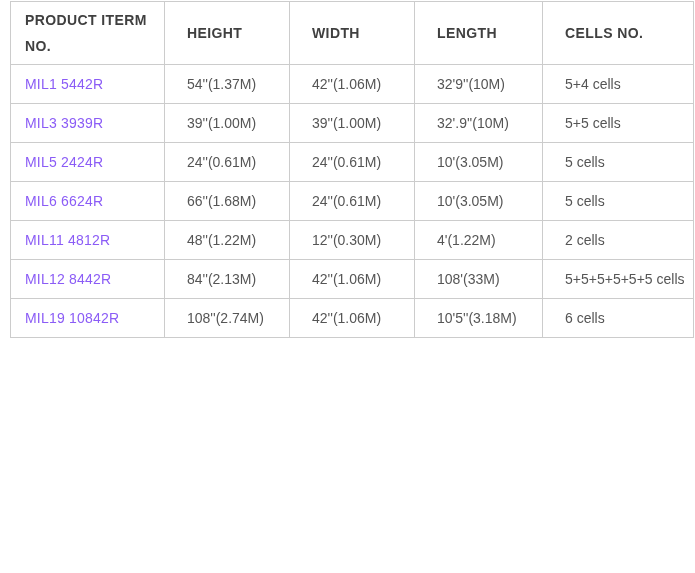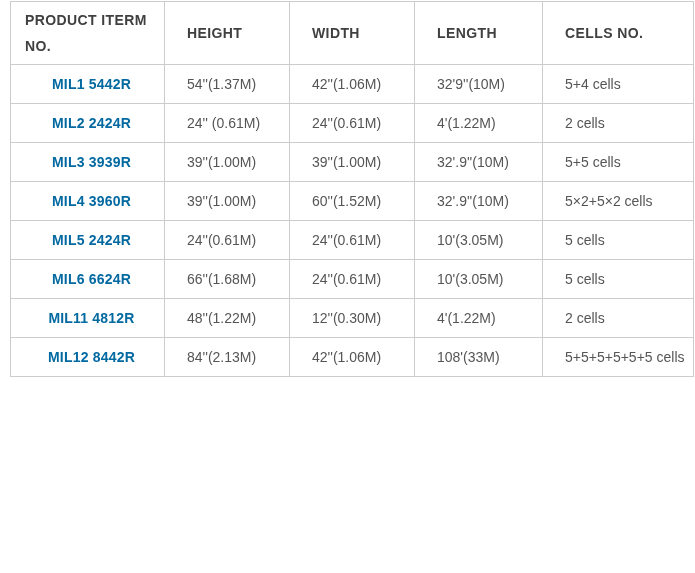--- a/index.html
+++ b/index.html
@@ -45,24 +45,23 @@
     line-height: 26px;
     padding: 4px 8px 4px 14px;
     white-space: normal;
   }
   table.spec-table td {
     height: 39px;
     color: #555555;
     padding: 2px 6px 2px 14px;
   }
   table.spec-table td.item {
-    font-weight: bold;
-    color: #0369a1;
+    font-weight: normal;
+    color: #8b5cf6;
     letter-spacing: 0.2px;
-    text-align: center;
   }
   table.spec-table th.metric,
   table.spec-table td.metric {
     padding-left: 22px;
   }
 </style>
 </head>
 <body>
 
 <div class="page">
@@ -85,39 +84,25 @@
     </thead>
     <tbody>
       <tr>
         <td class="item">MIL1 5442R</td>
         <td class="metric">54''(1.37M)</td>
         <td class="metric">42''(1.06M)</td>
         <td class="metric">32'9''(10M)</td>
         <td class="metric">5+4 cells</td>
       </tr>
       <tr>
-        <td class="item">MIL2 2424R</td>
-        <td class="metric">24'' (0.61M)</td>
-        <td class="metric">24''(0.61M)</td>
-        <td class="metric">4'(1.22M)</td>
-        <td class="metric">2 cells</td>
-      </tr>
-      <tr>
         <td class="item">MIL3 3939R</td>
         <td class="metric">39''(1.00M)</td>
         <td class="metric">39''(1.00M)</td>
         <td class="metric">32'.9''(10M)</td>
         <td class="metric">5+5 cells</td>
-      </tr>
-      <tr>
-        <td class="item">MIL4 3960R</td>
-        <td class="metric">39''(1.00M)</td>
-        <td class="metric">60''(1.52M)</td>
-        <td class="metric">32'.9''(10M)</td>
-        <td class="metric">5×2+5×2 cells</td>
       </tr>
       <tr>
         <td class="item">MIL5 2424R</td>
         <td class="metric">24''(0.61M)</td>
         <td class="metric">24''(0.61M)</td>
         <td class="metric">10'(3.05M)</td>
         <td class="metric">5 cells</td>
       </tr>
       <tr>
         <td class="item">MIL6 6624R</td>
@@ -133,15 +118,22 @@
         <td class="metric">4'(1.22M)</td>
         <td class="metric">2 cells</td>
       </tr>
       <tr>
         <td class="item">MIL12 8442R</td>
         <td class="metric">84''(2.13M)</td>
         <td class="metric">42''(1.06M)</td>
         <td class="metric">108'(33M)</td>
         <td class="metric">5+5+5+5+5+5 cells</td>
       </tr>
+      <tr>
+        <td class="item">MIL19 10842R</td>
+        <td class="metric">108''(2.74M)</td>
+        <td class="metric">42''(1.06M)</td>
+        <td class="metric">10'5''(3.18M)</td>
+        <td class="metric">6 cells</td>
+      </tr>
     </tbody>
   </table>
 </div>
 
 </body></html>

